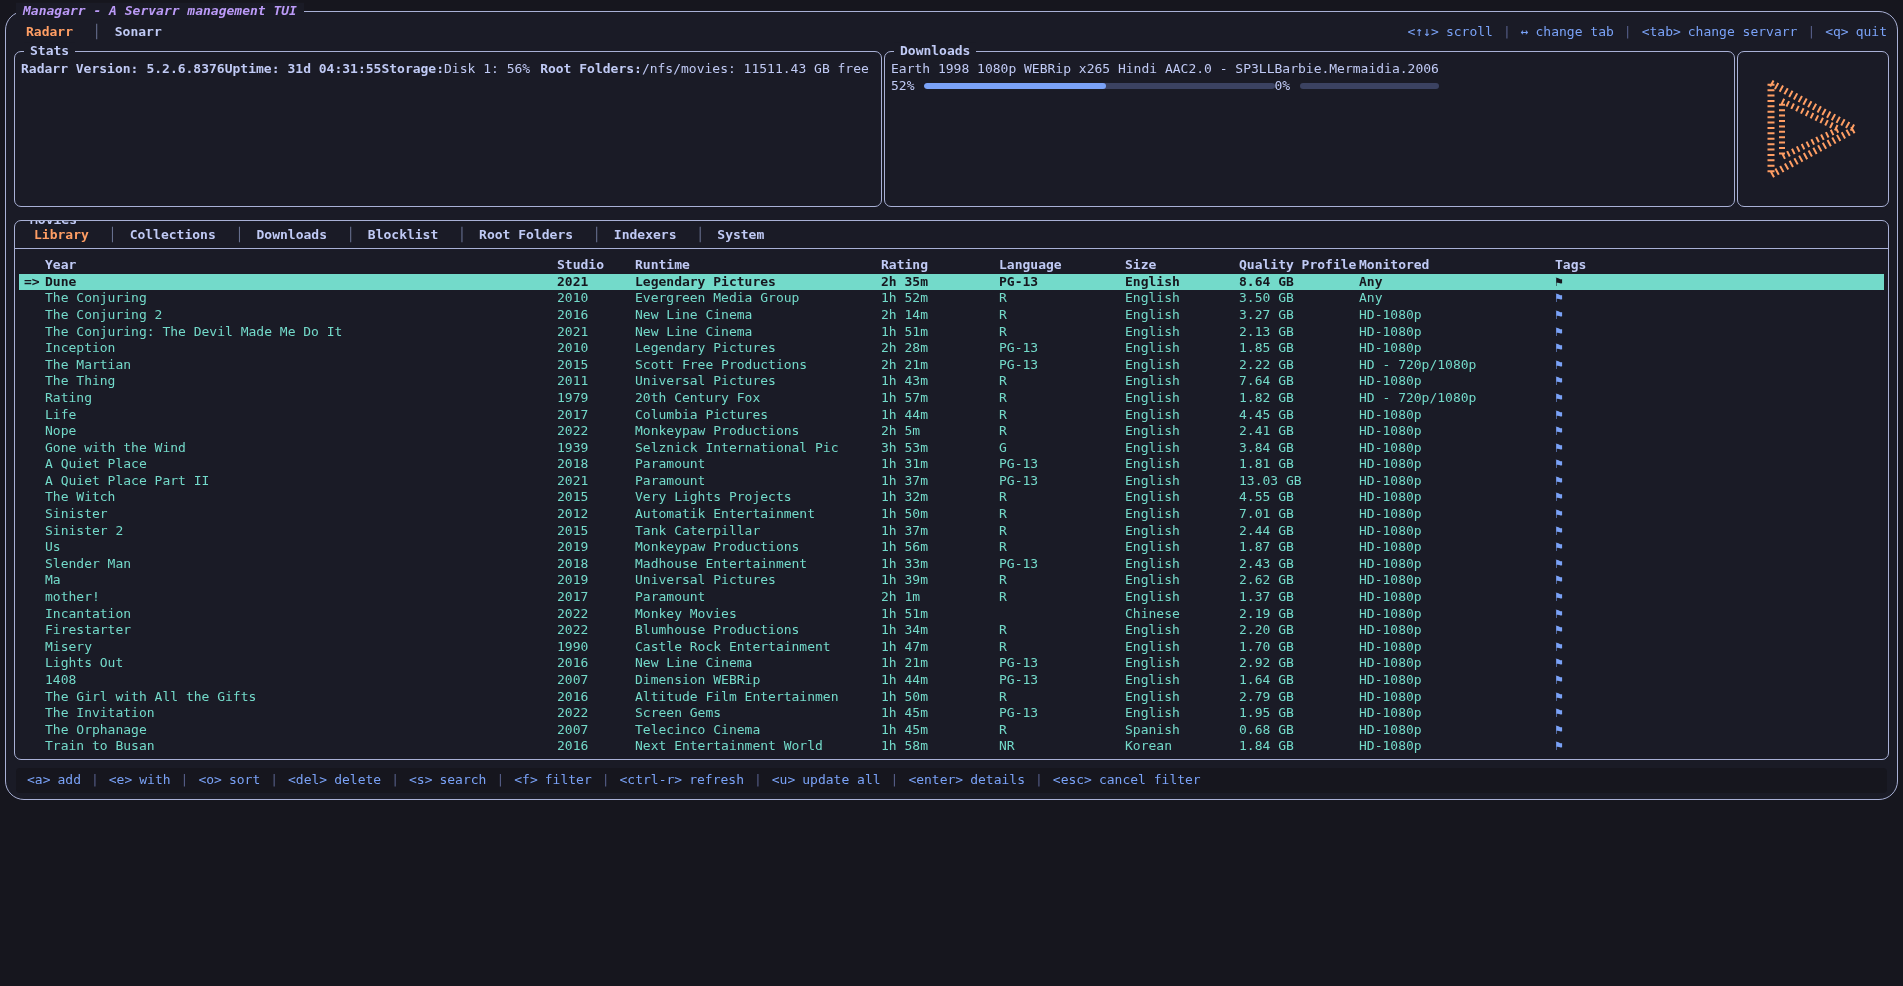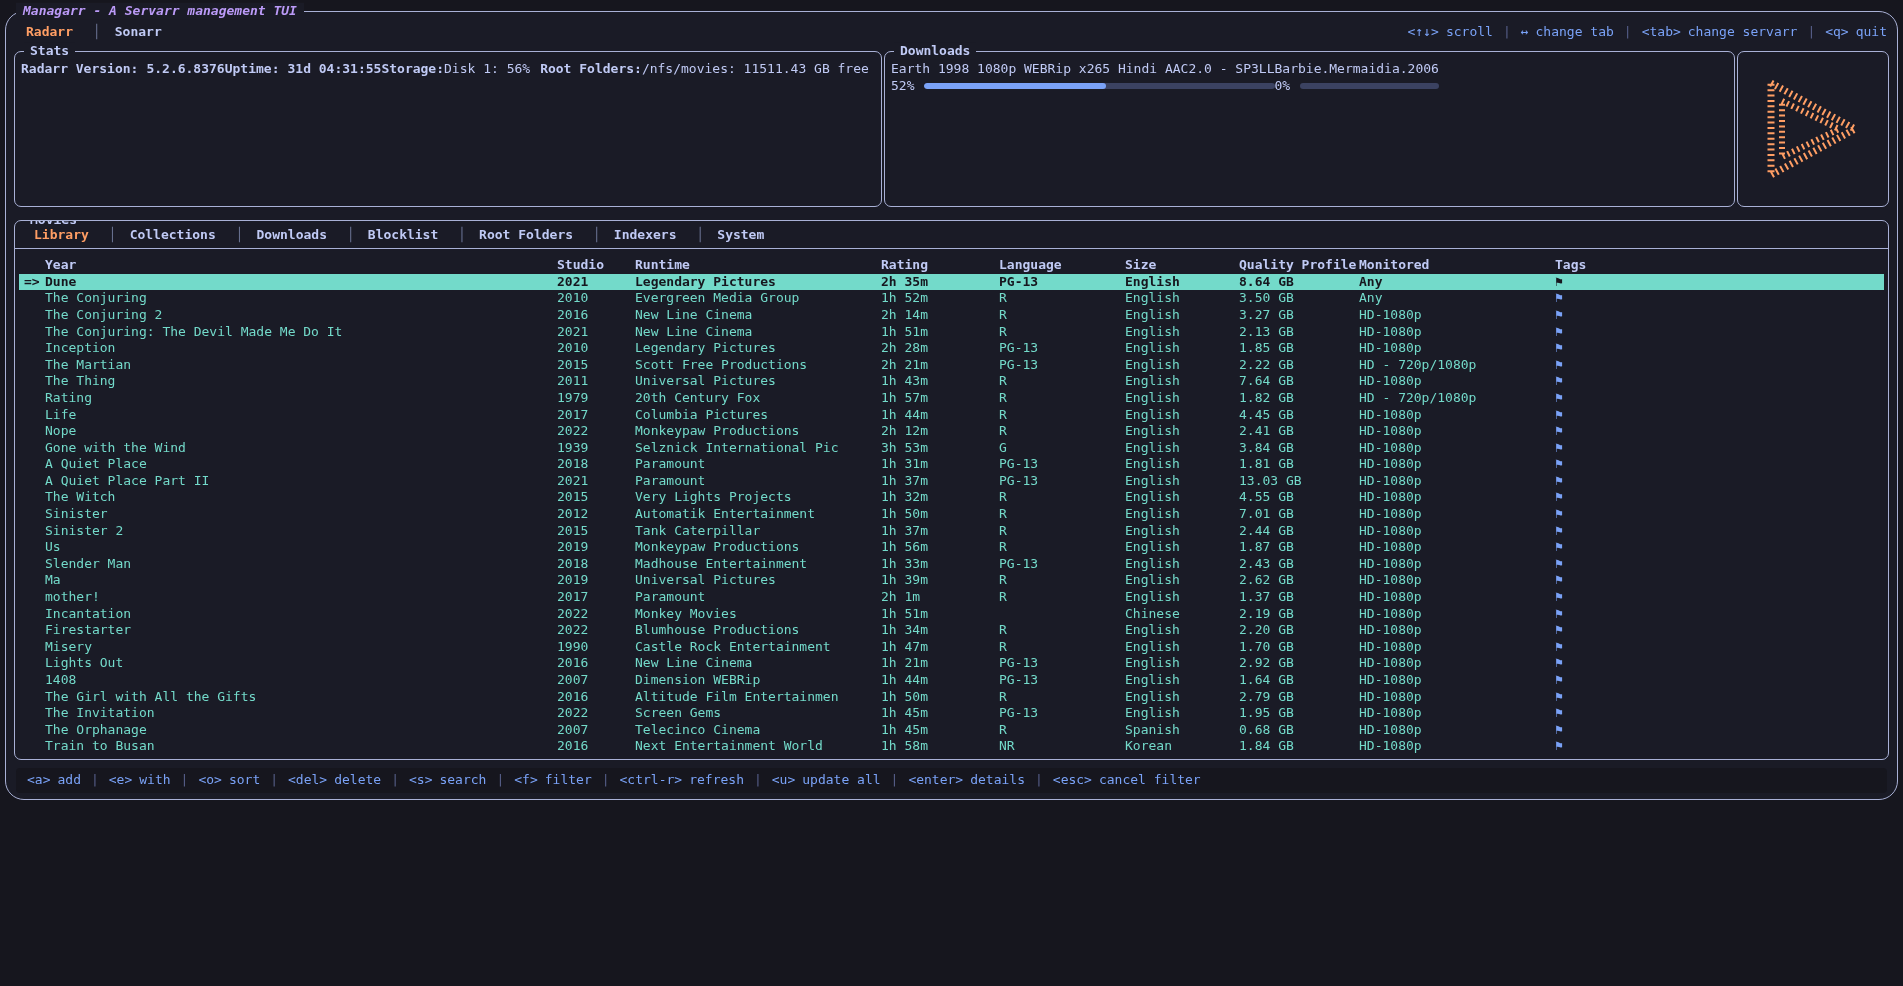--- a/index.html
+++ b/index.html
@@ -337,21 +337,21 @@
             <span class="cell">HD-1080p</span>
             <span class="cell c-monitored">⚑</span>
             <span class="cell"></span>
           </div>
 
           <div class="trow">
             <span class="cell gutter"></span>
             <span class="cell">Nope</span>
             <span class="cell">2022</span>
             <span class="cell">Monkeypaw Productions</span>
-            <span class="cell">2h 12m</span>
+            <span class="cell">2h 5m</span>
             <span class="cell">R</span>
             <span class="cell">English</span>
             <span class="cell">2.41 GB</span>
             <span class="cell">HD-1080p</span>
             <span class="cell c-monitored">⚑</span>
             <span class="cell"></span>
           </div>
 
           <div class="trow">
             <span class="cell gutter"></span>

